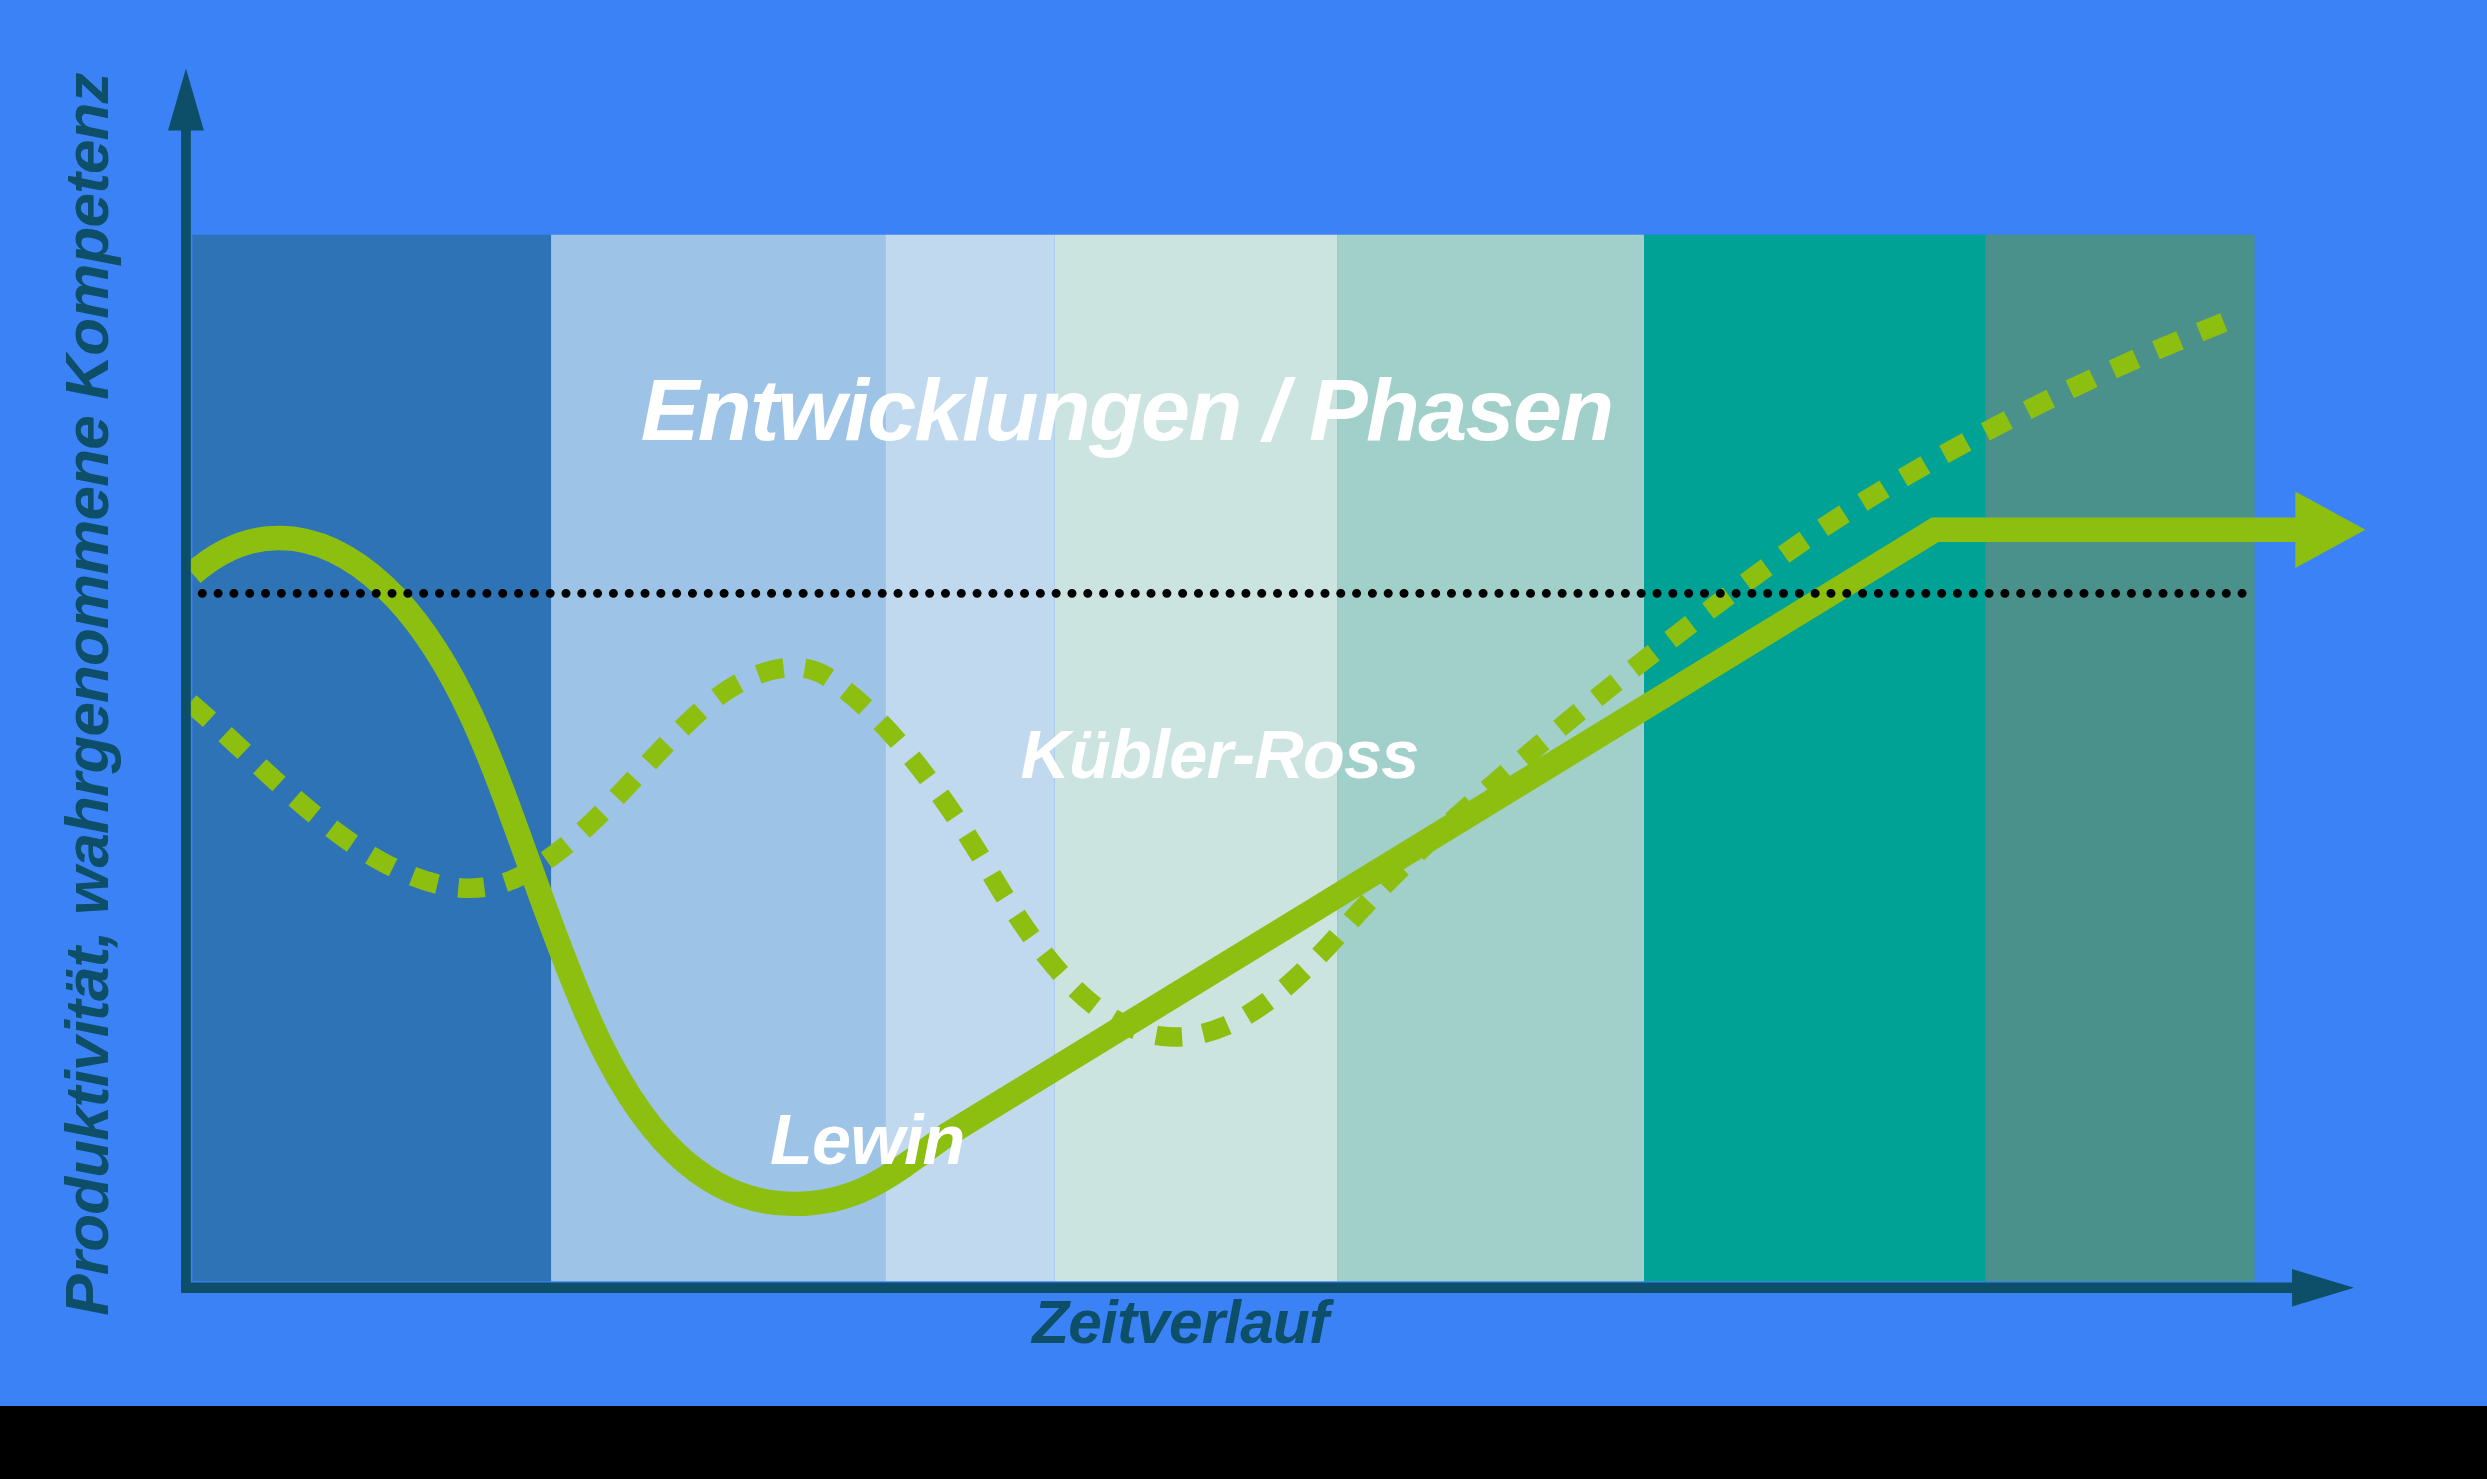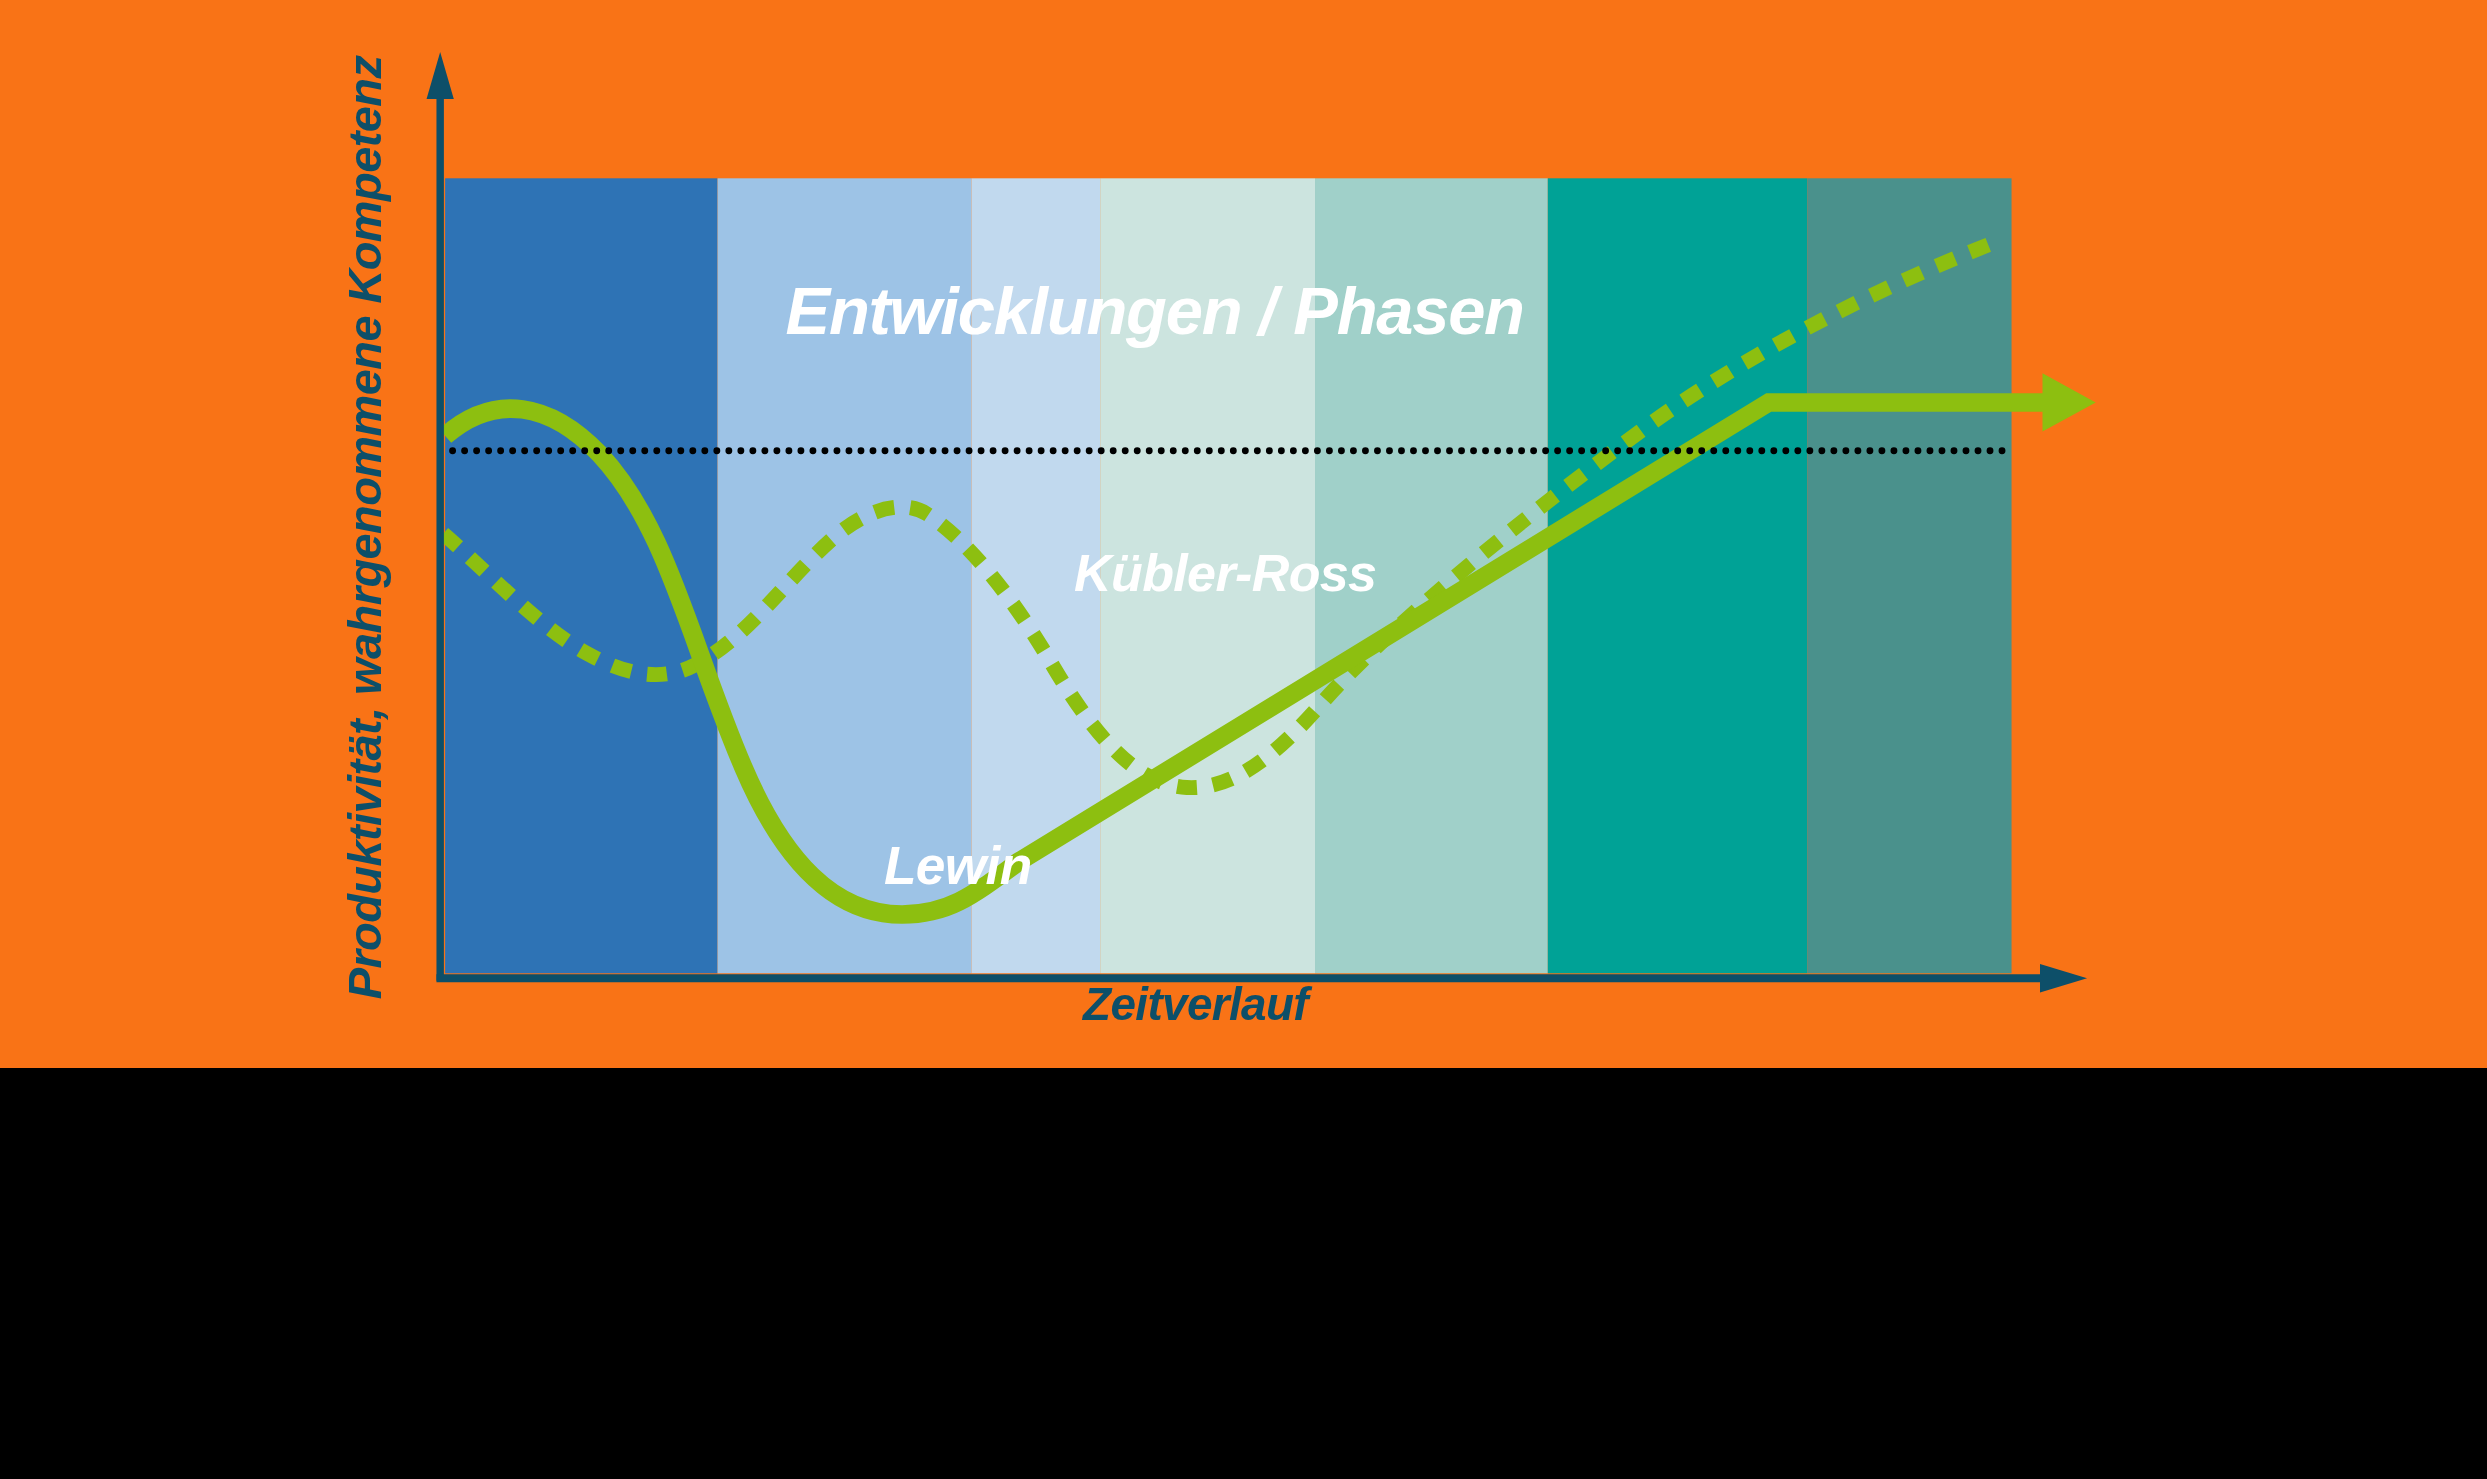--- a/index.html
+++ b/index.html
@@ -1,21 +1,21 @@
 <!DOCTYPE html>
 <html style="font-size:13.7px"><head>
 <meta charset="utf-8">
 <style>
   html, body { margin: 0; padding: 0; }
   body { background: #000; }
   .stage {
     position: relative;
     width: 2487px;
-    height: 1068px;
-    background: #f97316;
+    height: 1406px;
+    background: #3b82f6;
     overflow: hidden;
     font-family: "Liberation Sans", sans-serif;
   }
   .stage svg { display: block; width: 100%; height: 100%; }
   .chart-title { font-size: 108px; font-weight: bold; font-style: italic; letter-spacing: -2px; }
   .curve-label { font-size: 84px; font-weight: bold; font-style: italic; letter-spacing: -1px; }
   .curve-label-lewin { font-size: 86px; font-weight: bold; font-style: italic; letter-spacing: -1px; }
   .axis-label { font-size: 74px; font-weight: bold; font-style: italic; letter-spacing: -1px; }
   .y-axis-label { font-size: 76px; font-weight: bold; font-style: italic; letter-spacing: -1px; }
 </style>

